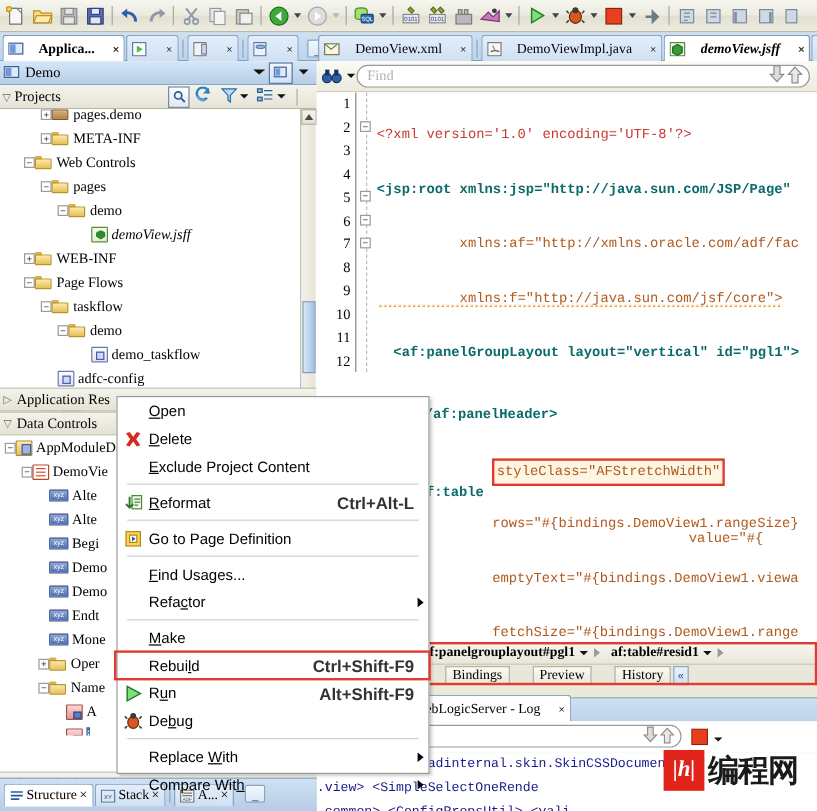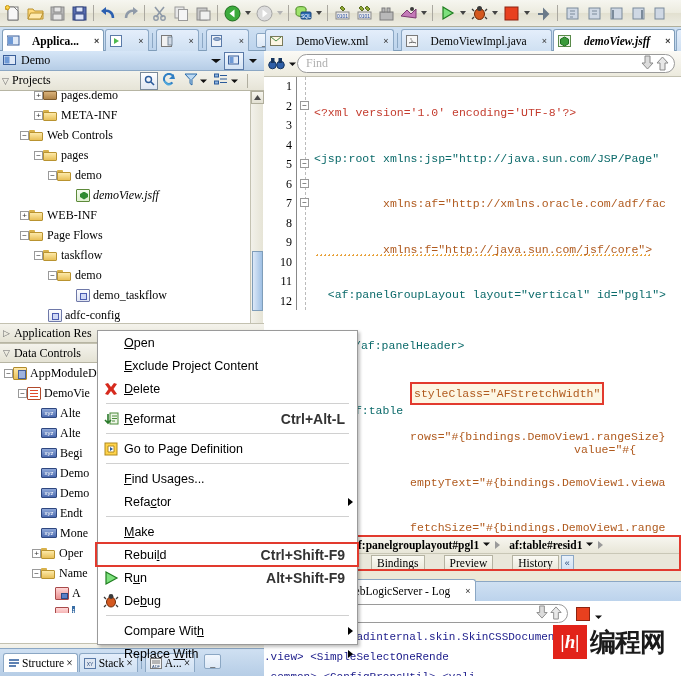--- a/index.html
+++ b/index.html
@@ -125,32 +125,32 @@
   .ln{height:19.5px;line-height:19.5px;text-align:right;padding-right:4px;
       font-family:"Liberation Serif",serif;font-size:12px;color:#000;box-sizing:border-box;}
   #foldcol{position:absolute;left:33px;top:0;width:16px;height:458px;}
   .fbox{position:absolute;width:9px;height:9px;border:1px solid #9a9a9a;background:#fff;left:3px;
         font-size:8px;line-height:7px;text-align:center;color:#333;box-sizing:border-box;
         font-family:"Liberation Sans",sans-serif;}
   #fline{position:absolute;left:7.5px;top:0;width:0;border-left:1px dashed #bbb;height:458px;}
   #codetext{position:absolute;left:50px;top:0;width:370px;height:458px;overflow:hidden;
      font-family:"Liberation Mono",monospace;font-size:11.5px;white-space:pre;}
   .cl{height:19.5px;line-height:19.5px;white-space:pre;}
-  .tg{color:#0b6a6a;font-weight:normal;}
+  .tg{color:#0b6a6a;font-weight:bold;}
   .at{color:#b05a1e;}
   .dec{color:#c43c2e;}
   .wav{border-bottom:2px solid transparent;
        background-image:repeating-linear-gradient(-45deg,#e8a33d 0 2px,transparent 2px 4px);
        background-size:4px 2px;background-repeat:repeat-x;background-position:0 100%;}
   .hl-red{outline:2px solid #e23a2e;background:#fdf6e3;}
 
   
   #bcrumb{position:absolute;left:264px;top:535px;width:417px;height:18px;
     background:linear-gradient(to bottom,#f8f7f1,#e8e6d8);border-top:1px solid #c0bead;
-    display:flex;align-items:center;box-sizing:border-box;overflow:hidden;}
+    display:flex;box-sizing:border-box;overflow:hidden;}
   .chip{height:16px;display:flex;align-items:center;gap:3px;padding:0 4px 0 6px;
     font-family:"Liberation Serif",serif;font-size:11.5px;white-space:nowrap;}
   .chip.b{font-weight:bold;}
   .chevr{width:8px;height:16px;position:relative;flex:0 0 auto;}
   .chevr:after{content:"";position:absolute;left:0;top:4px;border-left:5px solid #9a9a9a;
      border-top:4px solid transparent;border-bottom:4px solid transparent;}
   #edtabs{position:absolute;left:264px;top:553px;width:417px;height:18px;
     background:linear-gradient(to bottom,#eeece0,#dedcc c);background:#e9e7da;
     border-top:1px solid #c9c7b6;display:flex;align-items:center;box-sizing:border-box;}
   .etab{height:15px;padding:0 5px;margin-left:19px;border:1px solid #b5b3a2;border-bottom:none;
@@ -886,30 +886,30 @@
   </div>
   <div class="tabminbtn" style="margin-left:8px;">_</div>
 </div>
 
 <div id="ctx">
   <div class="mi">
     <span class="ico"></span>
     <span class="lab"><u>O</u>pen</span>
   </div>
   <div class="mi">
-    <span class="ico"></span>
-    <span class="lab"><u>E</u>xclude Project Content</span>
-  </div>
-  <div class="mi">
     <span class="ico">
       <svg width="16" height="16" viewBox="0 0 16 16">
           <path d="M2 3l3-1 3 4 3-4 3 1-3.5 5L14 13l-3 1-3-4-3 4-3-1 3.5-5z" fill="#d62a1e"></path>
         </svg>
     </span>
     <span class="lab"><u>D</u>elete</span>
+  </div>
+  <div class="mi">
+    <span class="ico"></span>
+    <span class="lab"><u>E</u>xclude Project Content</span>
   </div>
   <div class="msep"></div>
   <div class="mi">
     <span class="ico">
       <svg width="16" height="16" viewBox="0 0 16 16">
           <rect x="7" y="2" width="8" height="11" fill="#eef6e8" stroke="#4a8a3a"></rect>
           <path d="M9 5h5M9 7.5h5M9 10h3" stroke="#4a8a3a"></path>
           <path d="M5 3v8M2 9l3 3 3-3" stroke="#2a7a2a" stroke-width="1.6" fill="none"></path>
         </svg>
     </span>
@@ -964,26 +964,26 @@
           <ellipse cx="8" cy="9" rx="4.5" ry="5" fill="#d4581f" stroke="#6d2b08"></ellipse>
           <path d="M3 6L1 4M13 6l2-2M3 12l-2 2M13 12l2 2" stroke="#3a3a3a" stroke-width="1.3"></path>
           <circle cx="8" cy="3.5" r="2.4" fill="#3a3a3a"></circle>
         </svg>
     </span>
     <span class="lab">De<u>b</u>ug</span>
   </div>
   <div class="msep"></div>
   <div class="mi">
     <span class="ico"></span>
+    <span class="lab">Replace <u>W</u>ith</span>
+    <span class="sub"></span>
+  </div>
+  <div class="mi">
+    <span class="ico"></span>
     <span class="lab">Compare Wit<u>h</u></span>
-    <span class="sub"></span>
-  </div>
-  <div class="mi">
-    <span class="ico"></span>
-    <span class="lab">Replace <u>W</u>ith</span>
     <span class="sub"></span>
   </div>
 </div>
 
 <div id="runhl"></div>
 <div id="bchl"></div>
 
 <div id="wm">
   <div class="sq">|h|</div>
   <div class="tx">编程网</div>

